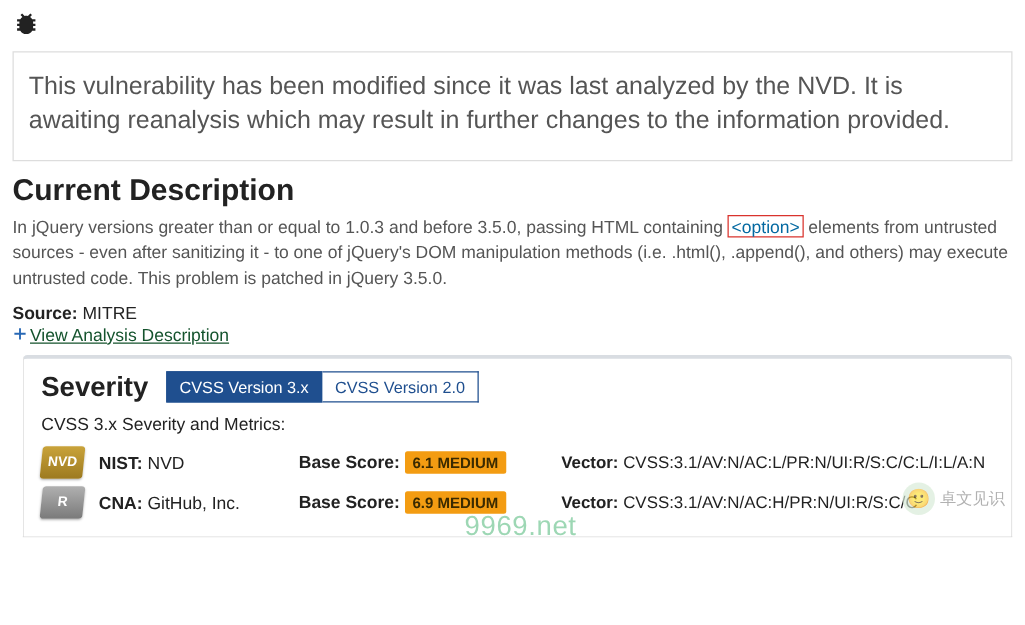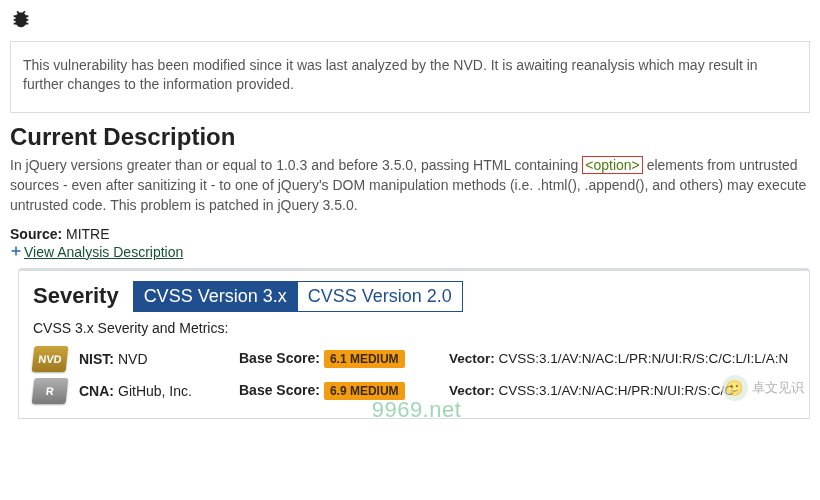--- a/index.html
+++ b/index.html
@@ -29,39 +29,39 @@
   .modified-head {
     background: #f5f5f5;
     border-bottom: 1px solid #ddd;
     padding: 8px 12px;
     font-size: 18px;
     color: #555;
     letter-spacing: .2px;
   }
   .modified-body {
     padding: 14px 12px 18px 12px;
-    font-size: 14px;
+    font-size: 20px;
     color: #555;
     line-height: 1.35;
   }
   h2.section-title {
     font-size: 24px;
     font-weight: 700;
     margin: 10px 0 4px 0;
   }
   p.desc {
     font-size: 14px;
     color: #555;
     line-height: 1.45;
     margin: 4px 0 10px 0;
   }
   .opt-highlight {
     border: 1px solid #d9332d;
     padding: 0 2px;
-    color: #4d7c0f;
+    color: #0369a1;
   }
   .source-line { font-size: 14px; margin: 4px 0 2px 0; }
   .source-line b { font-weight: 700; }
   .expand-link {
     display: flex;
     align-items: center;
     gap: 2px;
     color: #14532d;
     text-decoration: underline;
     font-size: 14px;
@@ -76,21 +76,21 @@
     border-radius: 4px 4px 0 0;
     padding: 10px 14px 8px 14px;
     margin: 0 0 0 8px;
   }
   .sev-head { display: flex; align-items: center; gap: 14px; margin-bottom: 6px; }
   .sev-head h3 { font-size: 22px; font-weight: 700; margin: 0; }
   .tab {
     display: inline-block;
     border: 1px solid #1f4f8f;
     padding: 4px 10px;
-    font-size: 18px;
+    font-size: 13px;
     cursor: pointer;
   }
   .tab.active { background: #1f4f8f; color: #fff; }
   .tab.inactive { background: #fff; color: #1f4f8f; border-left: none; }
   .sev-sub { font-weight: 400; font-size: 14px; margin: 8px 0 10px 0; }
   .metric-row {
     display: grid;
     grid-template-columns: 36px 150px 200px 1fr;
     align-items: center;
     gap: 10px;

